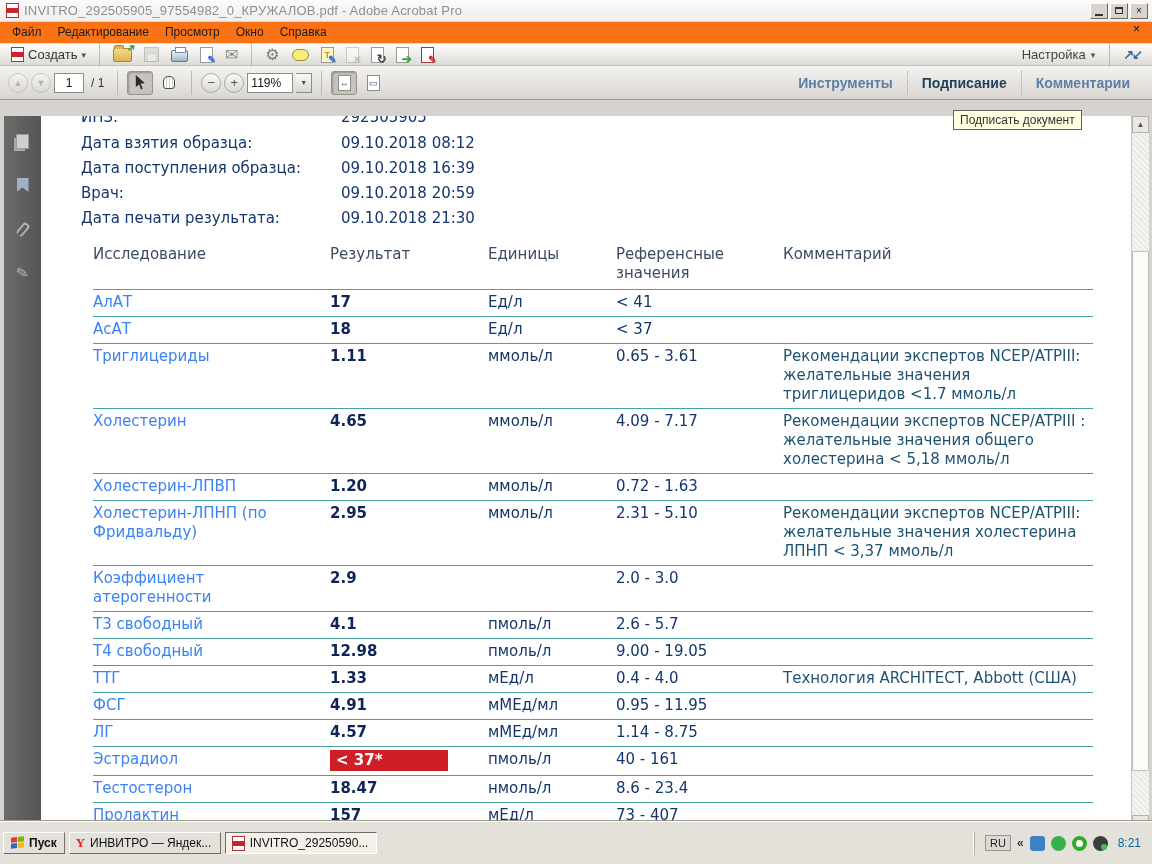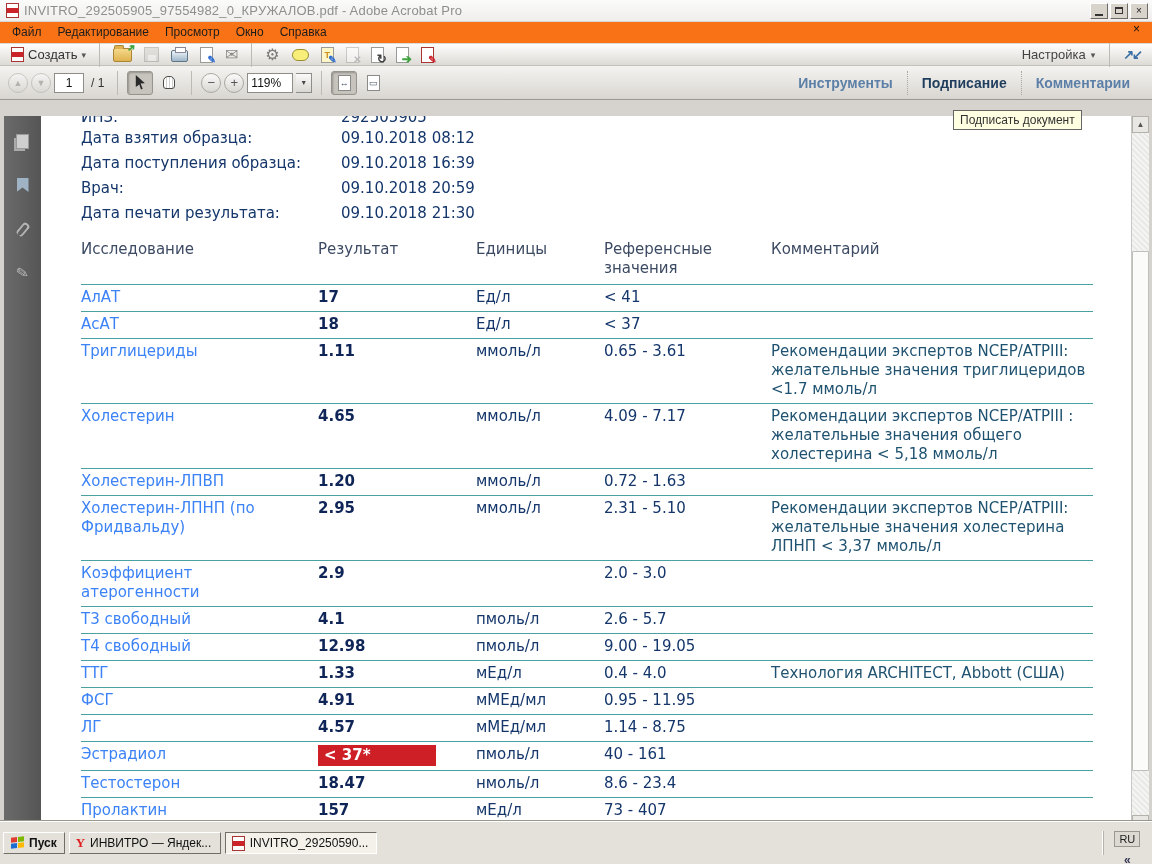--- a/index.html
+++ b/index.html
@@ -105,24 +105,24 @@
   .sig-shape { font-size:15px; color:#b5b5b5; transform:rotate(-10deg); }
 
   .docarea { flex:1; position:relative; background:#fff; overflow:hidden; }
   .page { position:absolute; inset:0; background:#fff; overflow:hidden;
     font-family:"DejaVu Sans", sans-serif; color:#14366b; font-size:15px;
     padding:0 38px 0 40px; }
 
   .clip-row { height:9px; overflow:hidden; position:relative; }
   .clip-row .inner { position:absolute; top:-12px; left:0; right:0; }
   .info-grid { display:grid; grid-template-columns:260px auto; height:25px; align-items:center; }
-  .info-rows { }
+  .info-rows { margin-top:5px; }
   .ilabel,.ivalue { white-space:nowrap; }
 
-  .tgrid { display:grid; grid-template-columns:237px 158px 128px 167px 1fr; column-gap:0; }
+  .tgrid { display:grid; grid-template-columns:237px 158px 128px 167px 1fr; column-gap:0;margin-left:12px; }
   .thead { margin-top:15px; padding-bottom:6px; border-bottom:1.5px solid #49a1a1;
     color:#3c4a63; line-height:19px; }
   .trow { border-bottom:1.5px solid #49a1a1; padding:3px 0 4px 0; line-height:19px; }
   .tname { color:#3b82f6; padding-right:10px; }
   .tresult { font-weight:bold; color:#0f2557; }
   .rval.flagged { background:#cf1f26; color:#fff; padding:1px 10px 1px 6px; display:inline-block; min-width:118px; }
   .tunits,.tref { color:#14366b; }
   .tcomment { color:#1f5270; padding-right:4px; }
 
   .scrollbar { width:18px; background:#f1f1ef; border-left:1px solid #c9c7c3;
@@ -148,21 +148,21 @@
   .flag { width:14px; height:12px; display:grid; grid-template-columns:6px 6px; grid-template-rows:5px 5px;
     gap:1px; transform:skewY(-6deg); }
   .flag i:nth-child(1){background:#e03c31}.flag i:nth-child(2){background:#7db700}
   .flag i:nth-child(3){background:#1e6ed1}.flag i:nth-child(4){background:#ffb900}
   .task-btn { height:22px; width:152px; display:flex; align-items:center; gap:5px; padding:0 6px;
     background:#e4e1da; border:1px solid; border-color:#fff #716e68 #716e68 #fff;
     color:#111; overflow:hidden; white-space:nowrap; }
   .task-btn.active { border-color:#716e68 #fff #fff #716e68; background:#f3f1ea; }
   .yandex-ic { color:#e01e1e; font-weight:bold; font-size:13px; font-family:"Liberation Serif", serif; }
   .tray { margin-left:auto; height:24px; display:flex; align-items:center; gap:6px; padding:0 8px 0 10px;
-    border-left:1px solid #b5b2ac; box-shadow:-1px 0 0 #fff;flex-direction:column; }
+    border-left:1px solid #b5b2ac; box-shadow:-1px 0 0 #fff; }
   .lang-box { border:1px solid #9a978f; background:#dcd9d2; padding:1px 4px; font-size:11px; color:#222; }
   .tray-collapse { color:#335; font-size:12px; font-weight:bold; }
   .tico { width:15px; height:15px; border-radius:3px; }
   .tico.t1 { background:#3b82c4; border-radius:3px; }
   .tico.t2 { background:#35b24a; border-radius:50%; }
   .tico.t3 { background:#fff; border:4px solid #2faa2f; border-radius:50%; }
   .tico.t4 { background:#3c3c3c; border-radius:50%; position:relative; }
   .tico.t4::after { content:""; position:absolute; right:1px; bottom:1px; width:6px; height:6px;
     background:#46c24e; border-radius:50%; }
   .clock { font-size:12px; color:#0369a1; padding-left:4px; }

